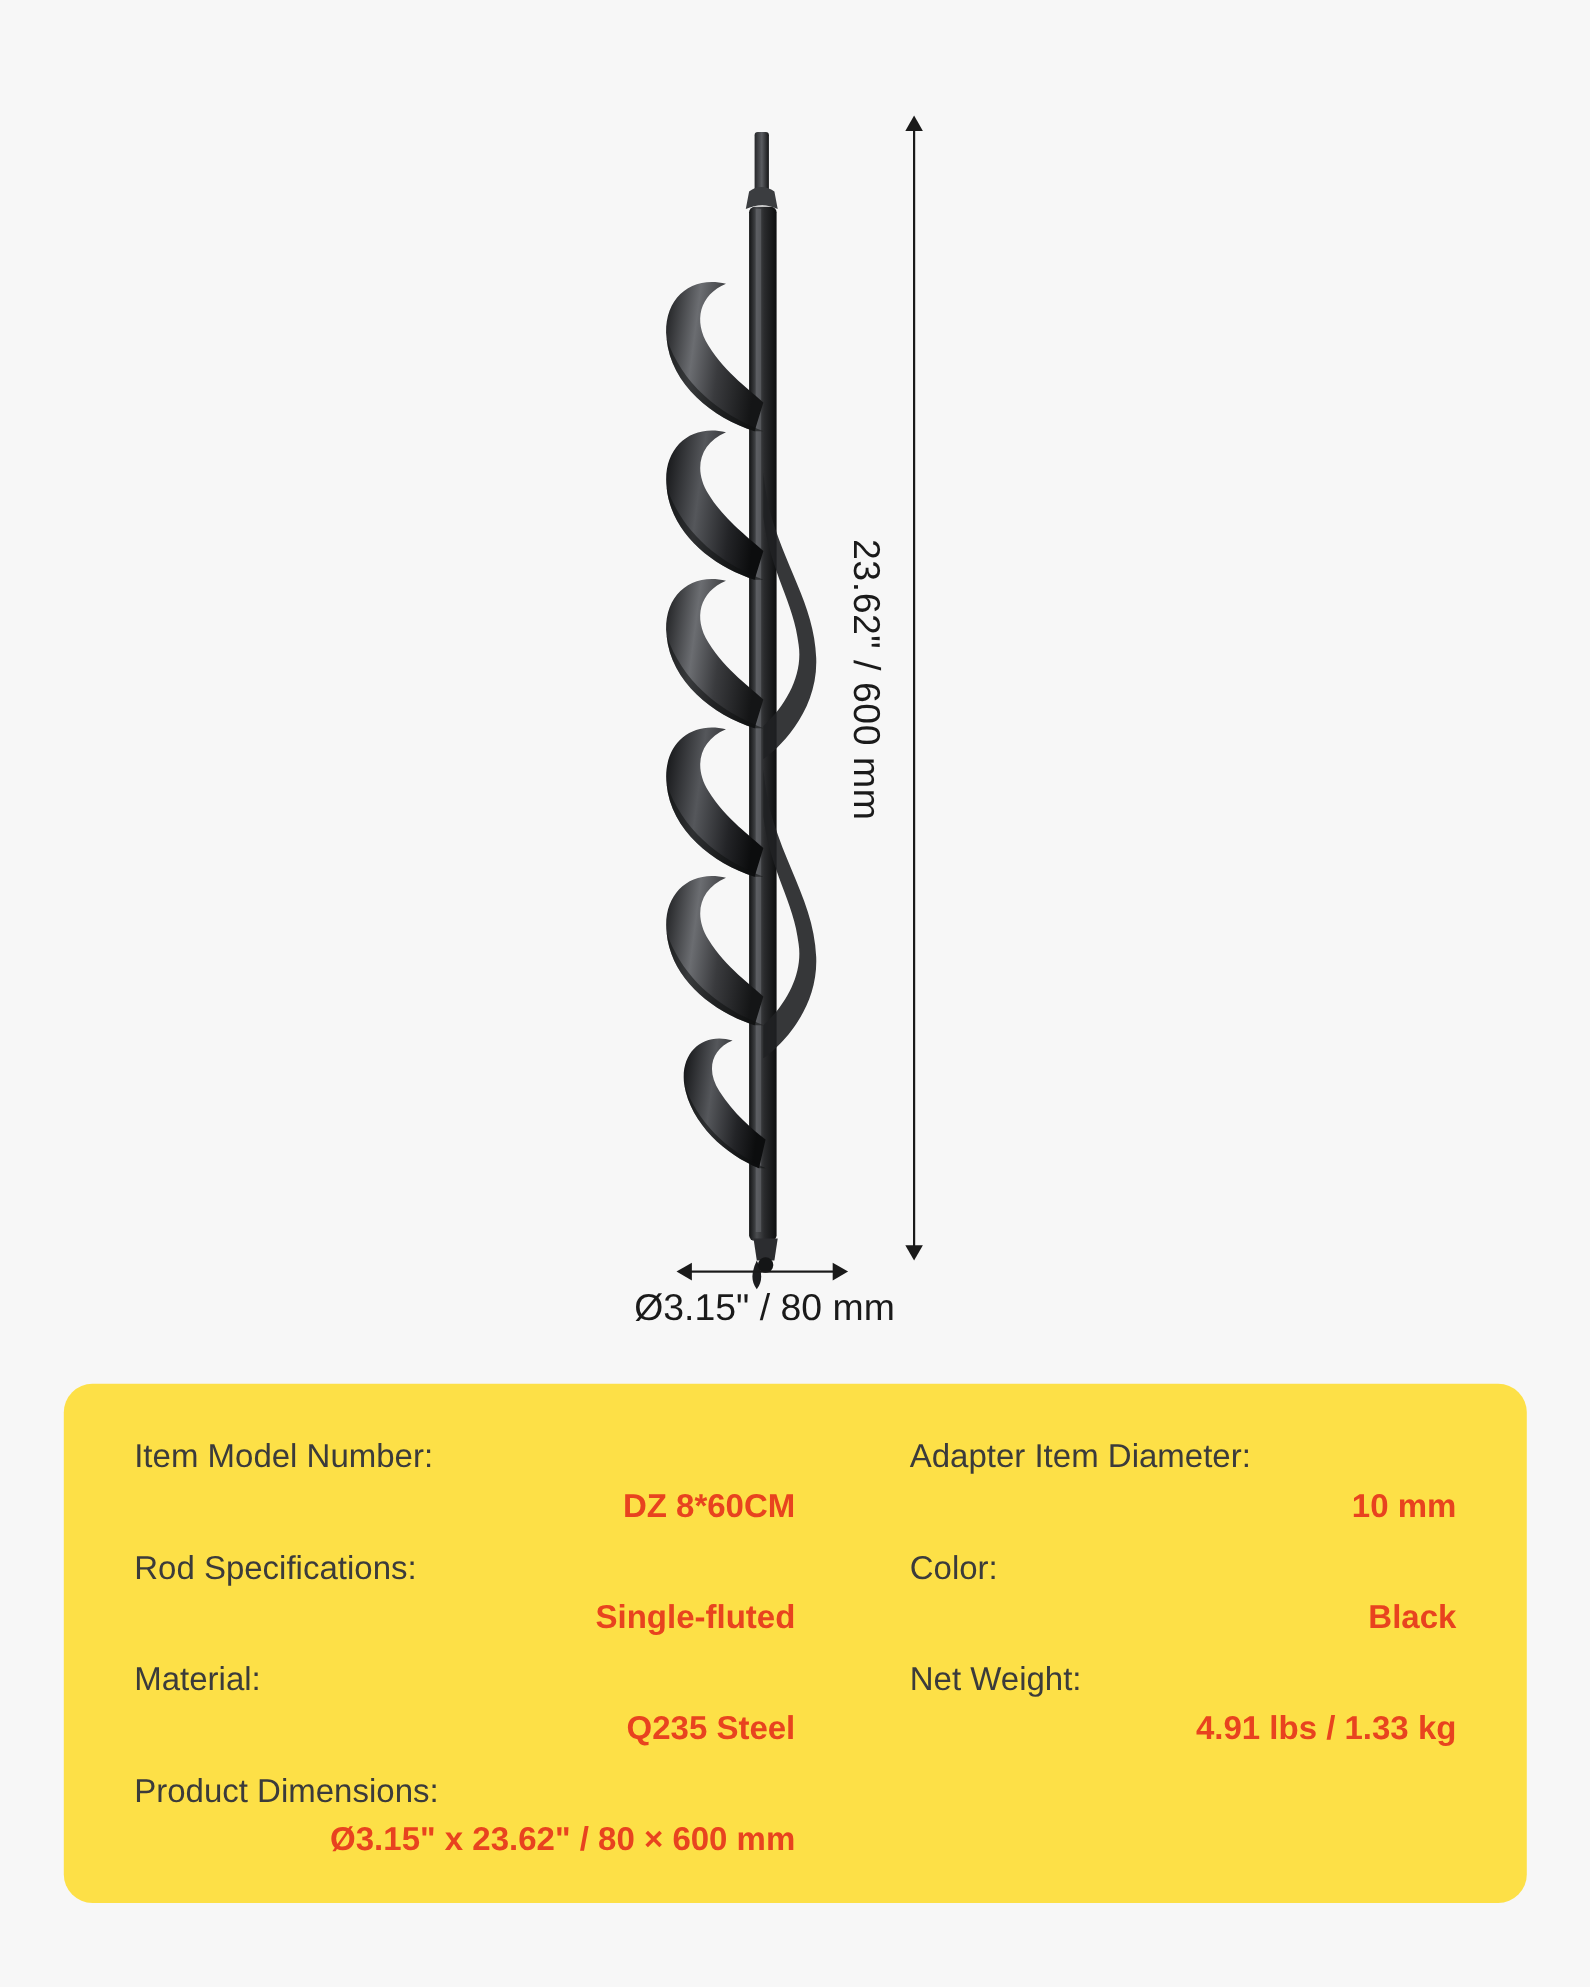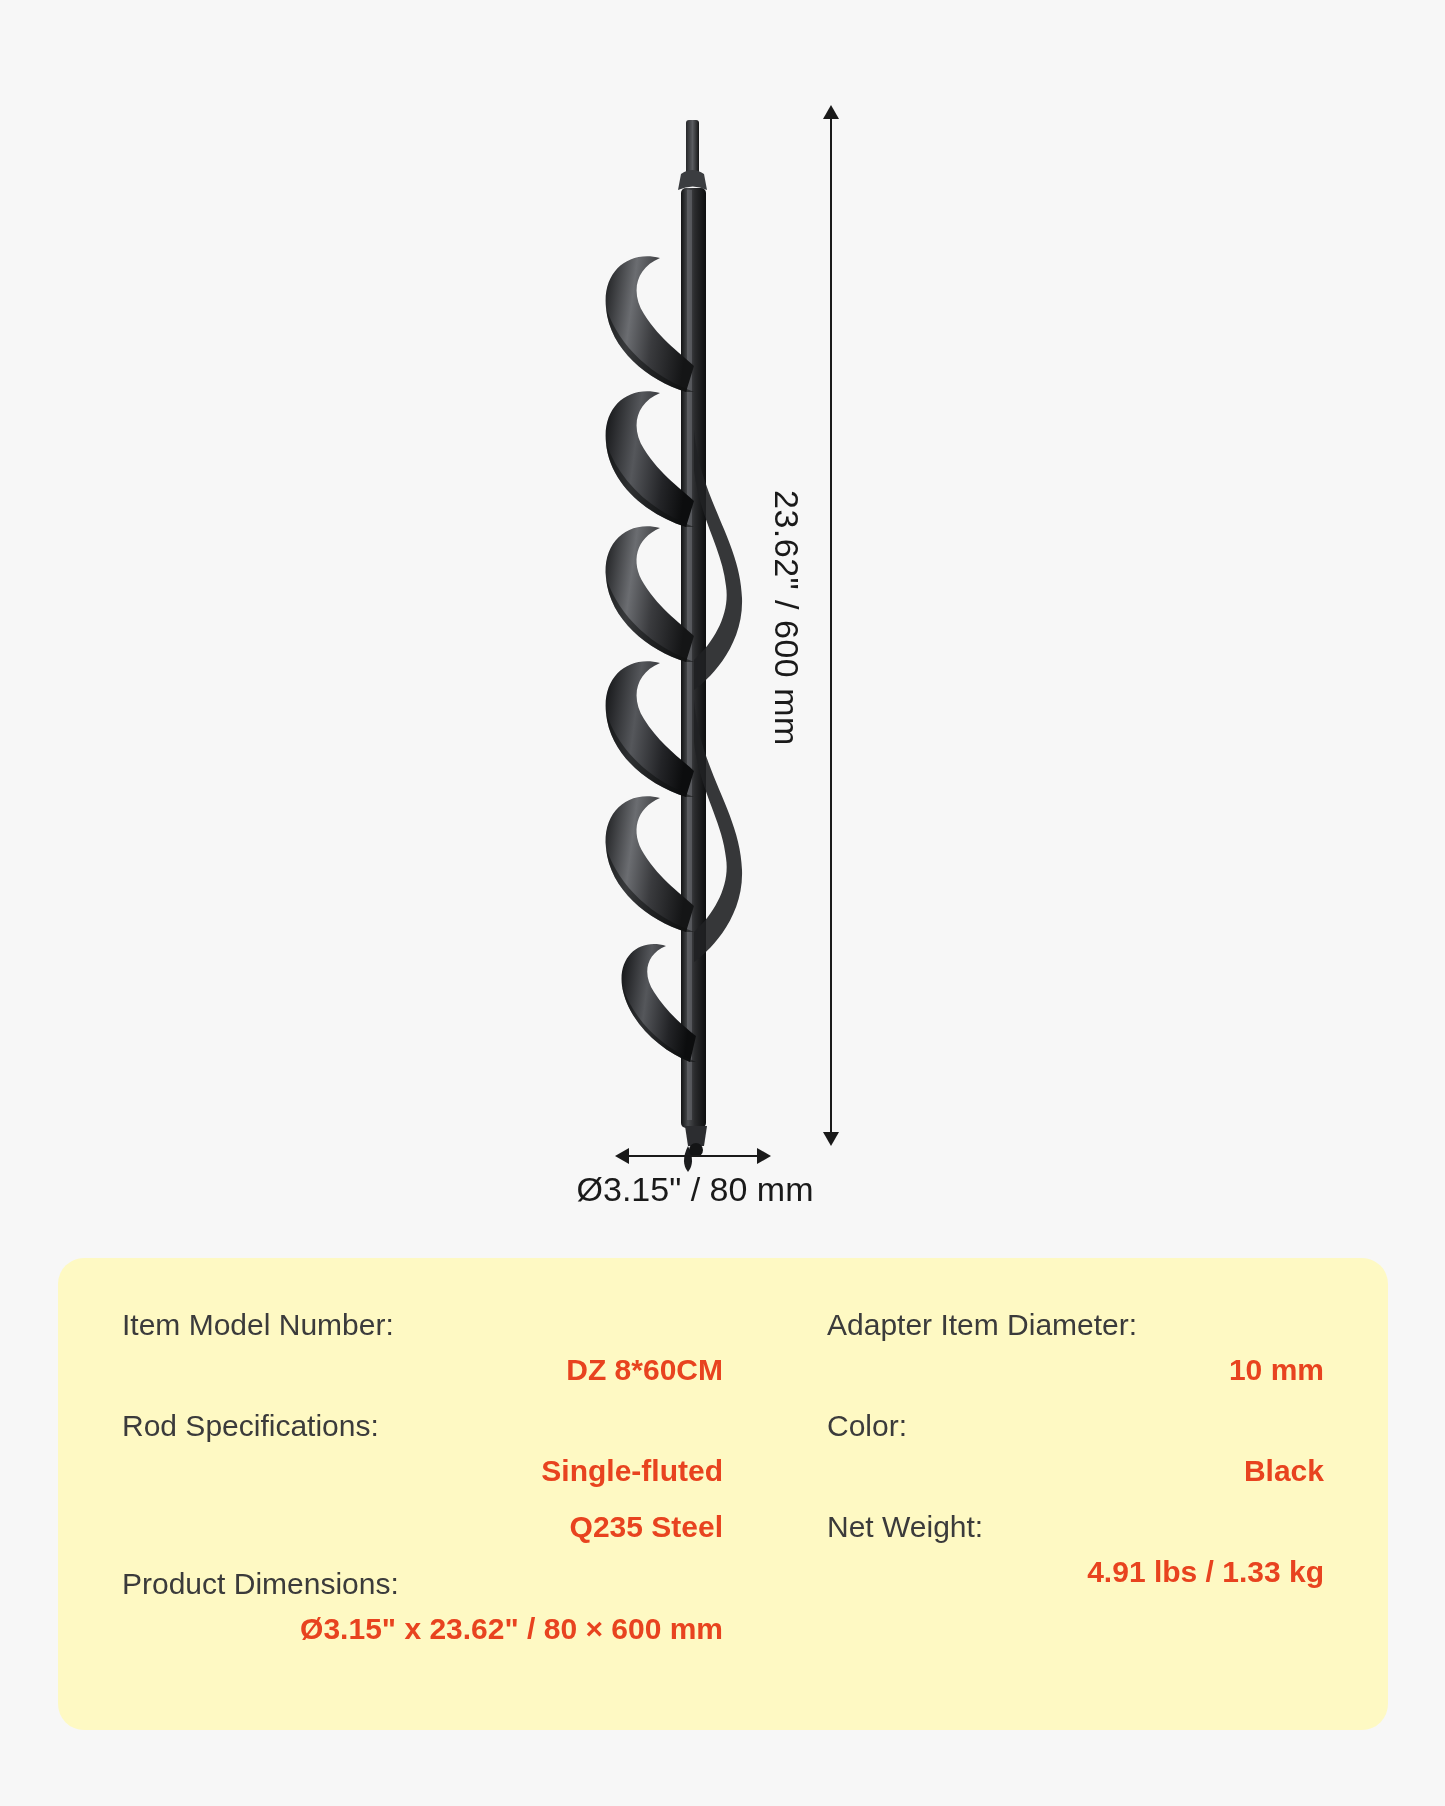--- a/index.html
+++ b/index.html
@@ -109,21 +109,21 @@
     white-space: nowrap;
   }
 
   
   .spec-card {
     position: absolute;
     left: 58px;
     top: 1258px;
     width: 1330px;
     height: 472px;
-    background: #fef9c3;
+    background: #fde047;
     border-radius: 26px;
     box-sizing: border-box;
     padding: 46px 64px 30px 64px;
     display: flex;
   }
   .spec-col {
     width: 50%;
     box-sizing: border-box;
   }
   .spec-col.right {
@@ -228,20 +228,21 @@
 
 <div class="spec-card">
 
   <div class="spec-col left">
     <p class="spec-label">Item Model Number:</p>
     <p class="spec-value"> DZ 8*60CM</p>
 
     <p class="spec-label">Rod Specifications:</p>
     <p class="spec-value">Single-fluted</p>
 
+    <p class="spec-label">Material:</p>
     <p class="spec-value">Q235 Steel</p>
 
     <p class="spec-label">Product Dimensions:</p>
     <p class="spec-value last">Ø3.15" x 23.62" / 80 × 600 mm</p>
   </div>
 
   <div class="spec-col right">
     <p class="spec-label">Adapter Item Diameter:</p>
     <p class="spec-value">10 mm</p>
 

